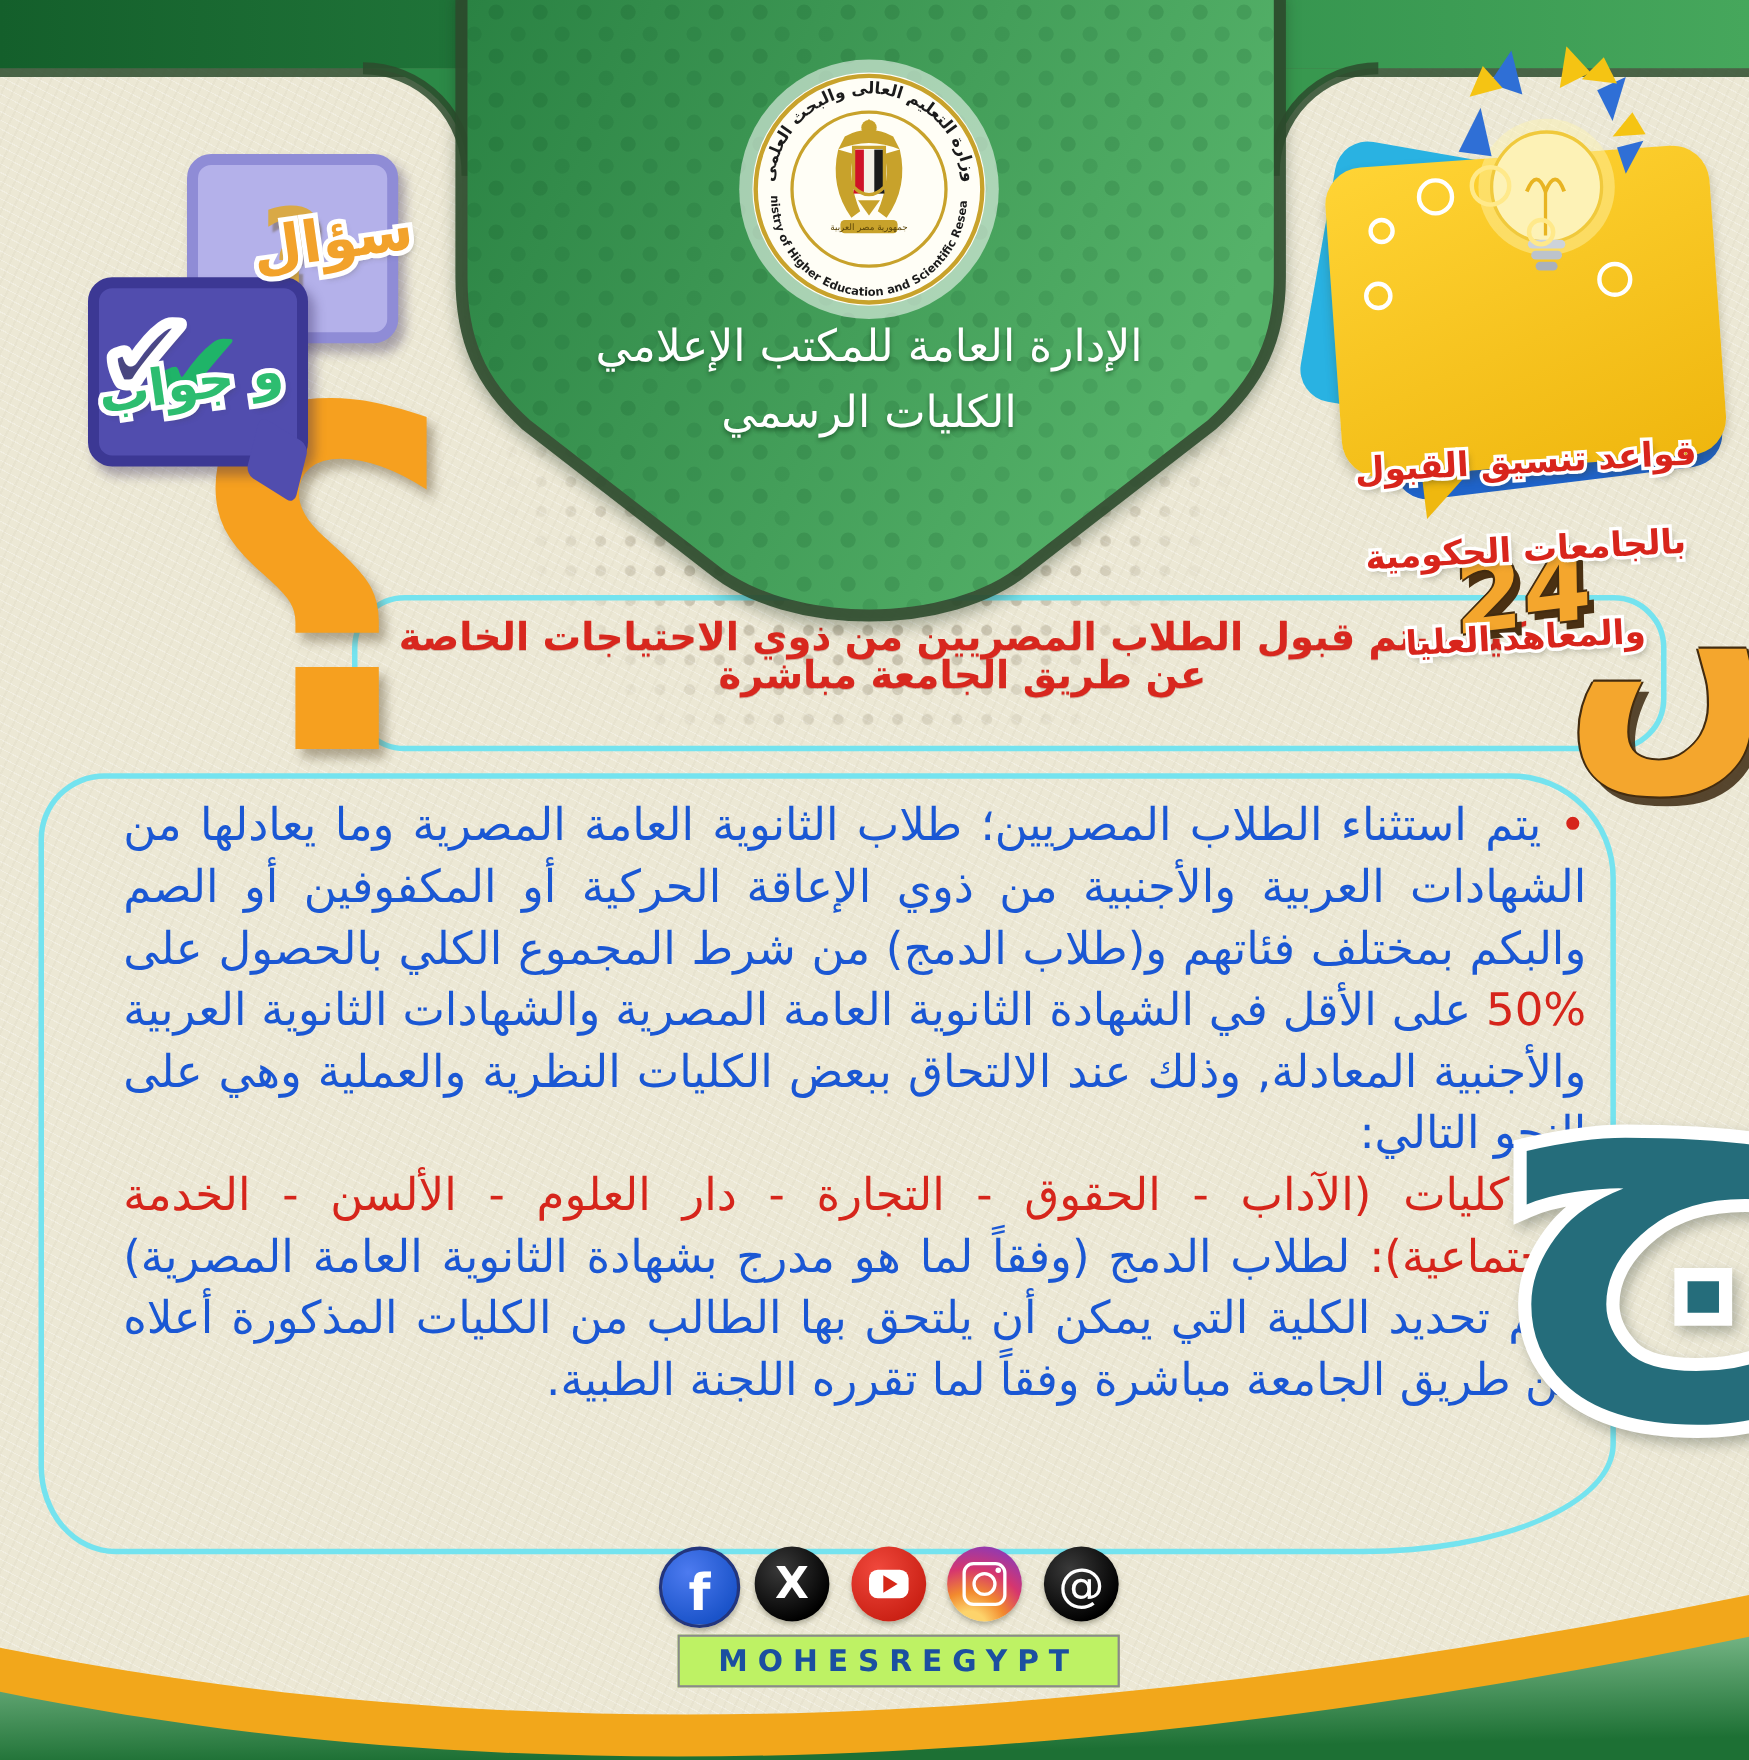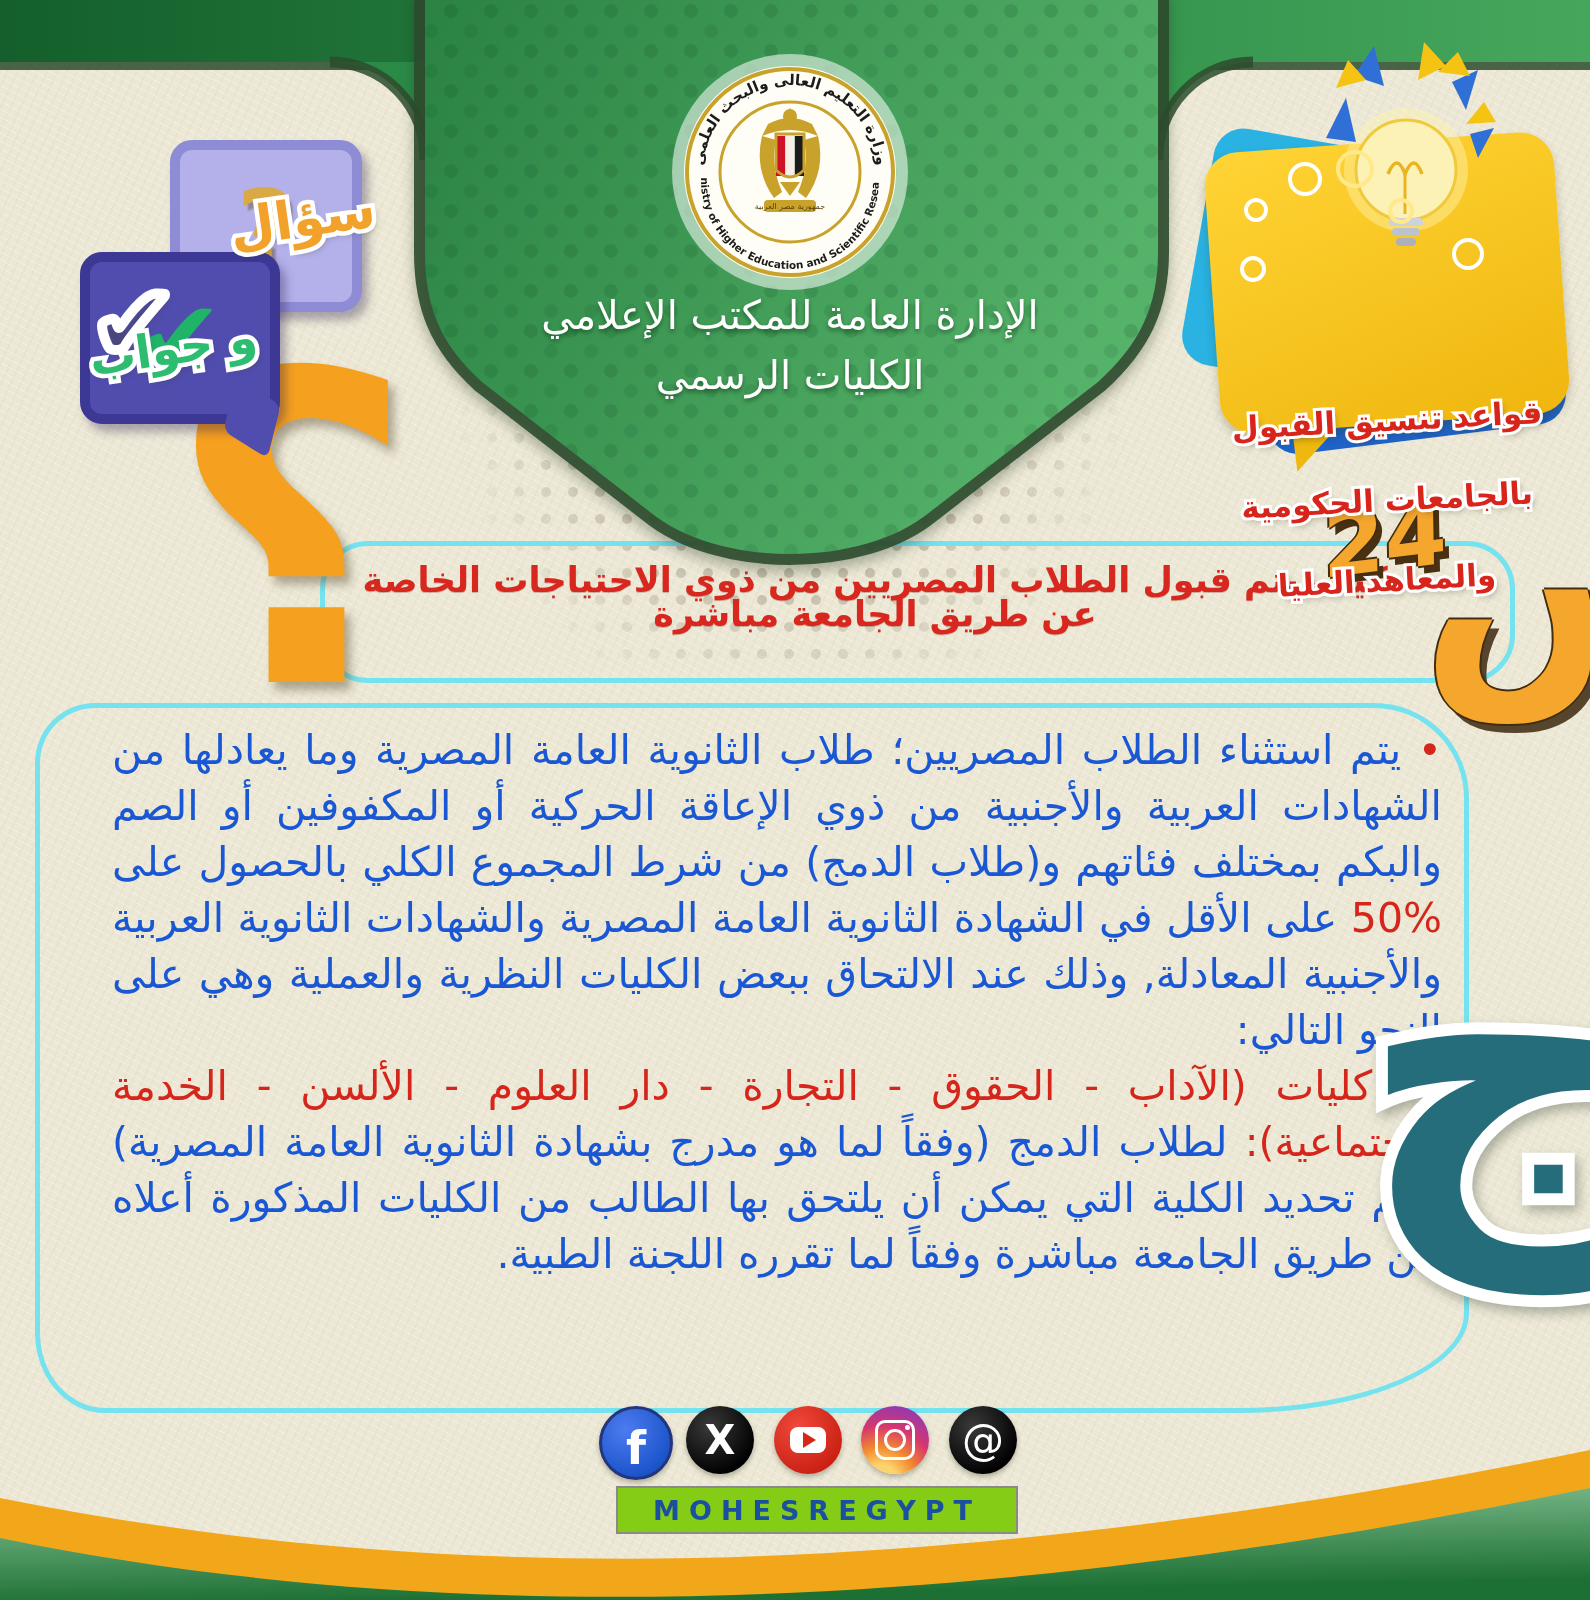--- a/index.html
+++ b/index.html
@@ -91,21 +91,21 @@
   #ic-x .g{font-size:40px;}
   #ic-yt{left:774px;top:1406px;background:radial-gradient(circle at 35% 30%,#f0483c,#c81e12 80%);}
   #yt-badge{width:36px;height:26px;background:#fff;border-radius:8px;display:flex;align-items:center;justify-content:center;}
   #yt-badge .tri{width:0;height:0;border-left:13px solid #d62717;border-top:8px solid transparent;border-bottom:8px solid transparent;margin-left:3px;}
   #ic-ig{left:861px;top:1406px;background:radial-gradient(circle at 30% 110%,#fdd36b 0 18%,#f28a2e 38%,#d6366e 62%,#8a3ab9 90%);}
   #ig-frame{width:34px;height:34px;border:3px solid #fff;border-radius:10px;position:relative;}
   #ig-frame .lens{position:absolute;left:6px;top:6px;width:16px;height:16px;border:3px solid #fff;border-radius:50%;}
   #ig-frame .dot{position:absolute;right:2px;top:2px;width:5px;height:5px;background:#fff;border-radius:50%;}
   #ic-th{left:949px;top:1406px;background:radial-gradient(circle at 35% 30%,#3a3a3a,#000 75%);}
   #ic-th .g{font-size:42px;font-weight:normal;}
-  #handle-box{left:616px;top:1486px;width:398px;height:44px;background:#84cc16;border:2px solid #8a8a8a;z-index:5;
+  #handle-box{left:616px;top:1486px;width:398px;height:44px;background:#bef264;border:2px solid #8a8a8a;z-index:5;
      display:flex;align-items:center;justify-content:center;}
   #handle-box span{color:#1b4fa0;font-weight:bold;font-size:27px;letter-spacing:9px;}
   #footer-svg{left:0;bottom:0;z-index:4;}
 </style>
 </head>
 <body>
 
 <svg id="hdr-svg" class="abs" width="1590" height="660" viewBox="0 0 1590 660">
   <defs>
     <linearGradient id="bandGrad" x1="0" y1="0" x2="1" y2="0">

